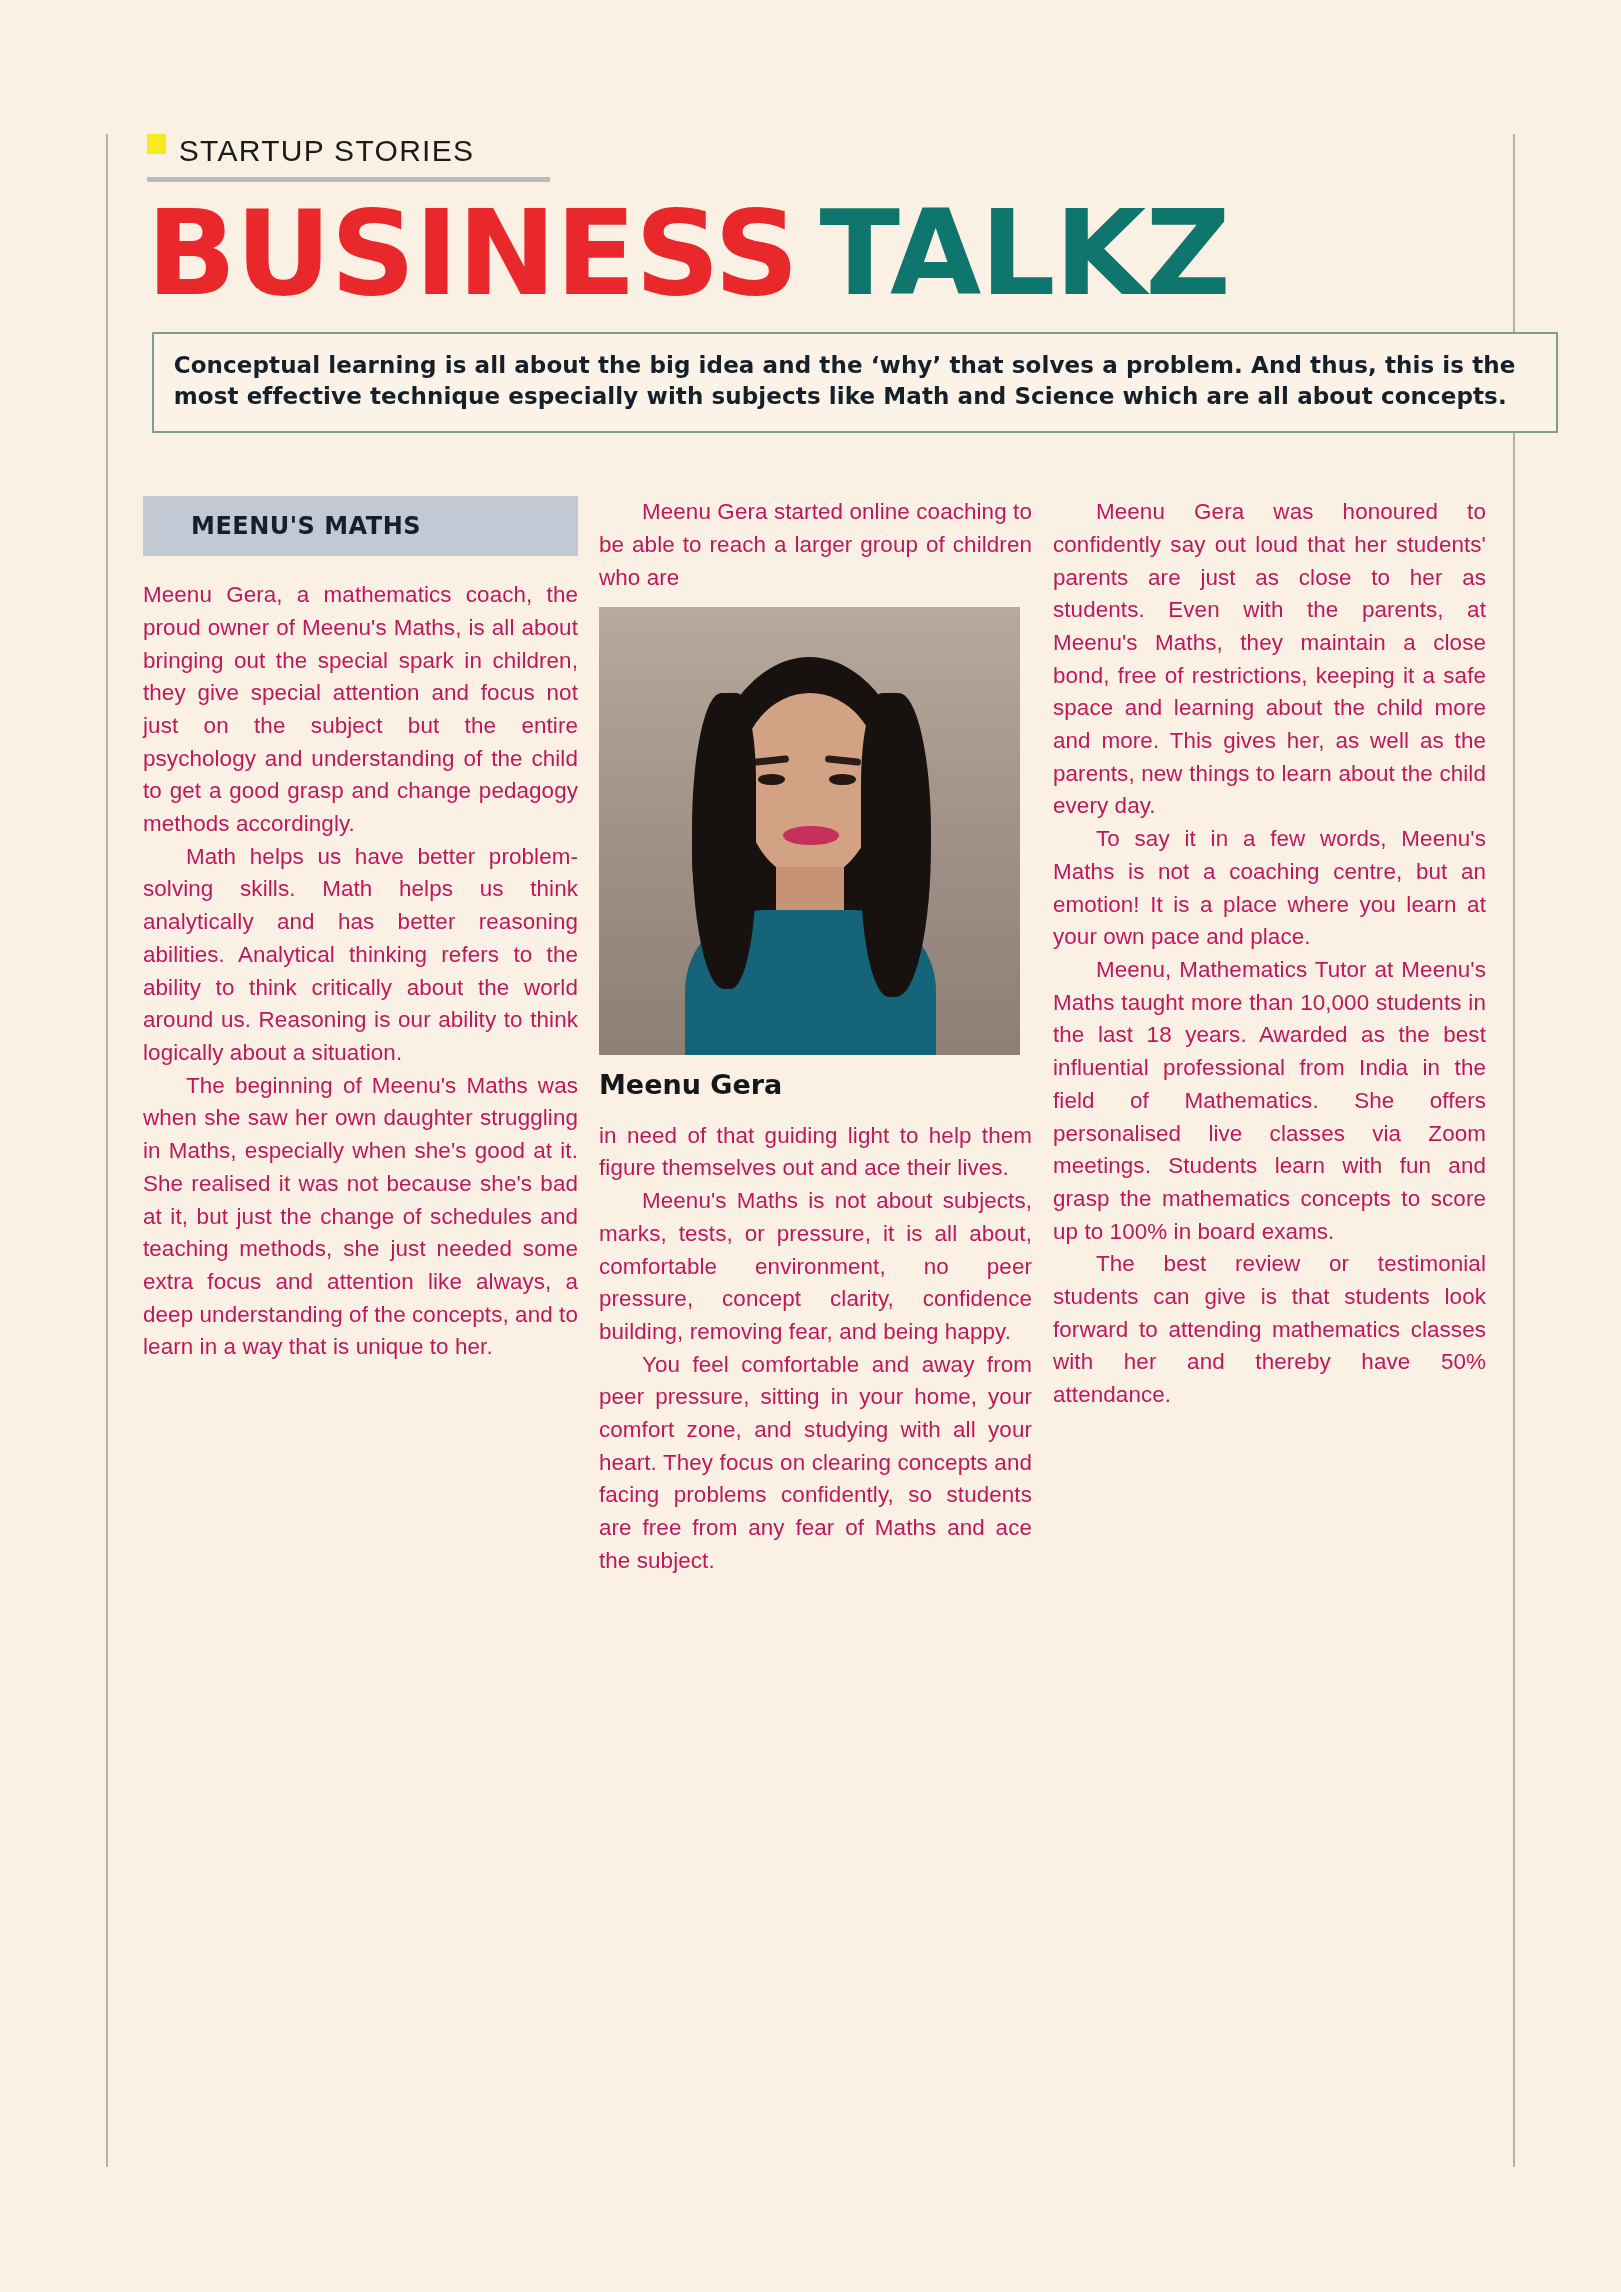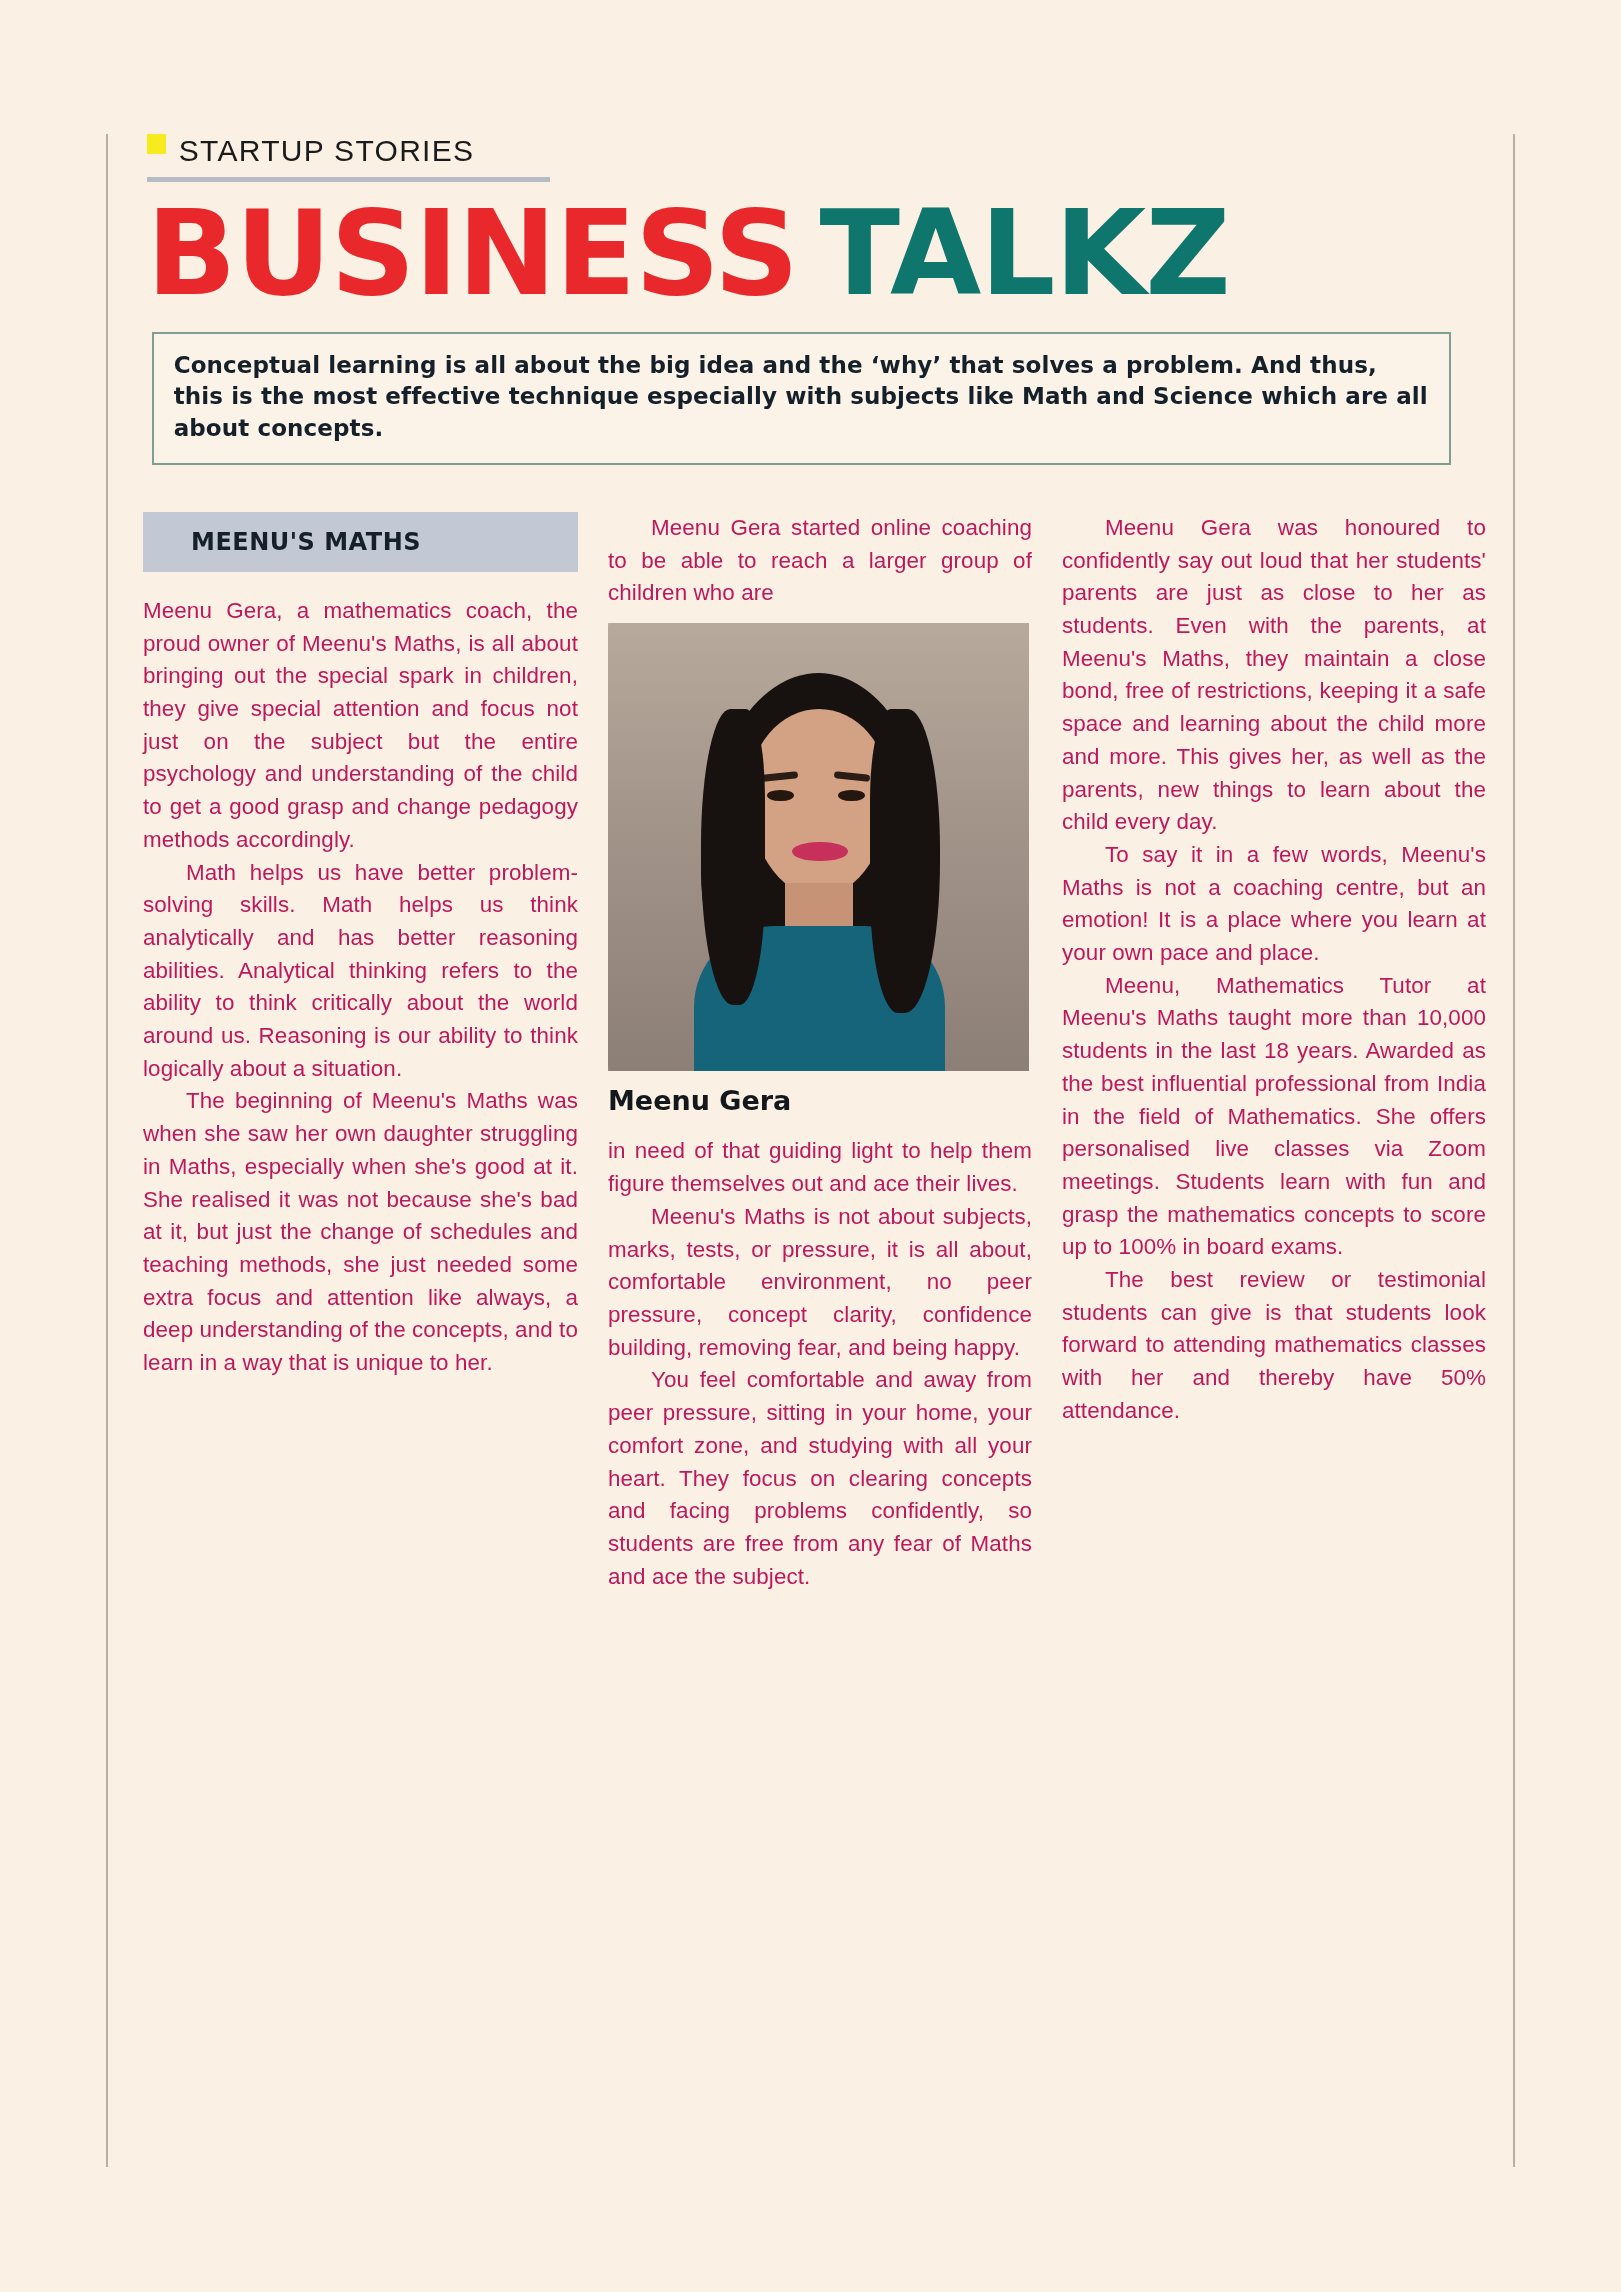--- a/index.html
+++ b/index.html
@@ -81,41 +81,41 @@
     font-weight: bold;
     font-size: 118px;
     letter-spacing: -0.9px;
     color: #0f766e;
     line-height: 1;
   }
 
   
   .standfirst {
     margin: 19.7px 0 0 18px;
-    width: 1299px;
+    width: 1406px;
     border: 2.7px solid #7e9e93;
     background: #fbf3e8;
     padding: 16px 19.7px 18px 19.7px;
     box-sizing: border-box;
   }
   .standfirst p {
     margin: 0;
     font-family: "DejaVu Sans", sans-serif;
     font-weight: bold;
     font-size: 23px;
     line-height: 1.38;
     color: #15202b;
     letter-spacing: 0.1px;
   }
 
   
   .columns {
-    margin-top: 47px;
+    margin-top: 63px;
     display: flex;
-    gap: 30px;
+    gap: 21px;
     padding-left: 9px;
   }
   .col {
     width: 435px;
   }
   .col p {
     margin: 0;
     font-size: 22.4px;
     line-height: 1.46;
     text-align: justify;

